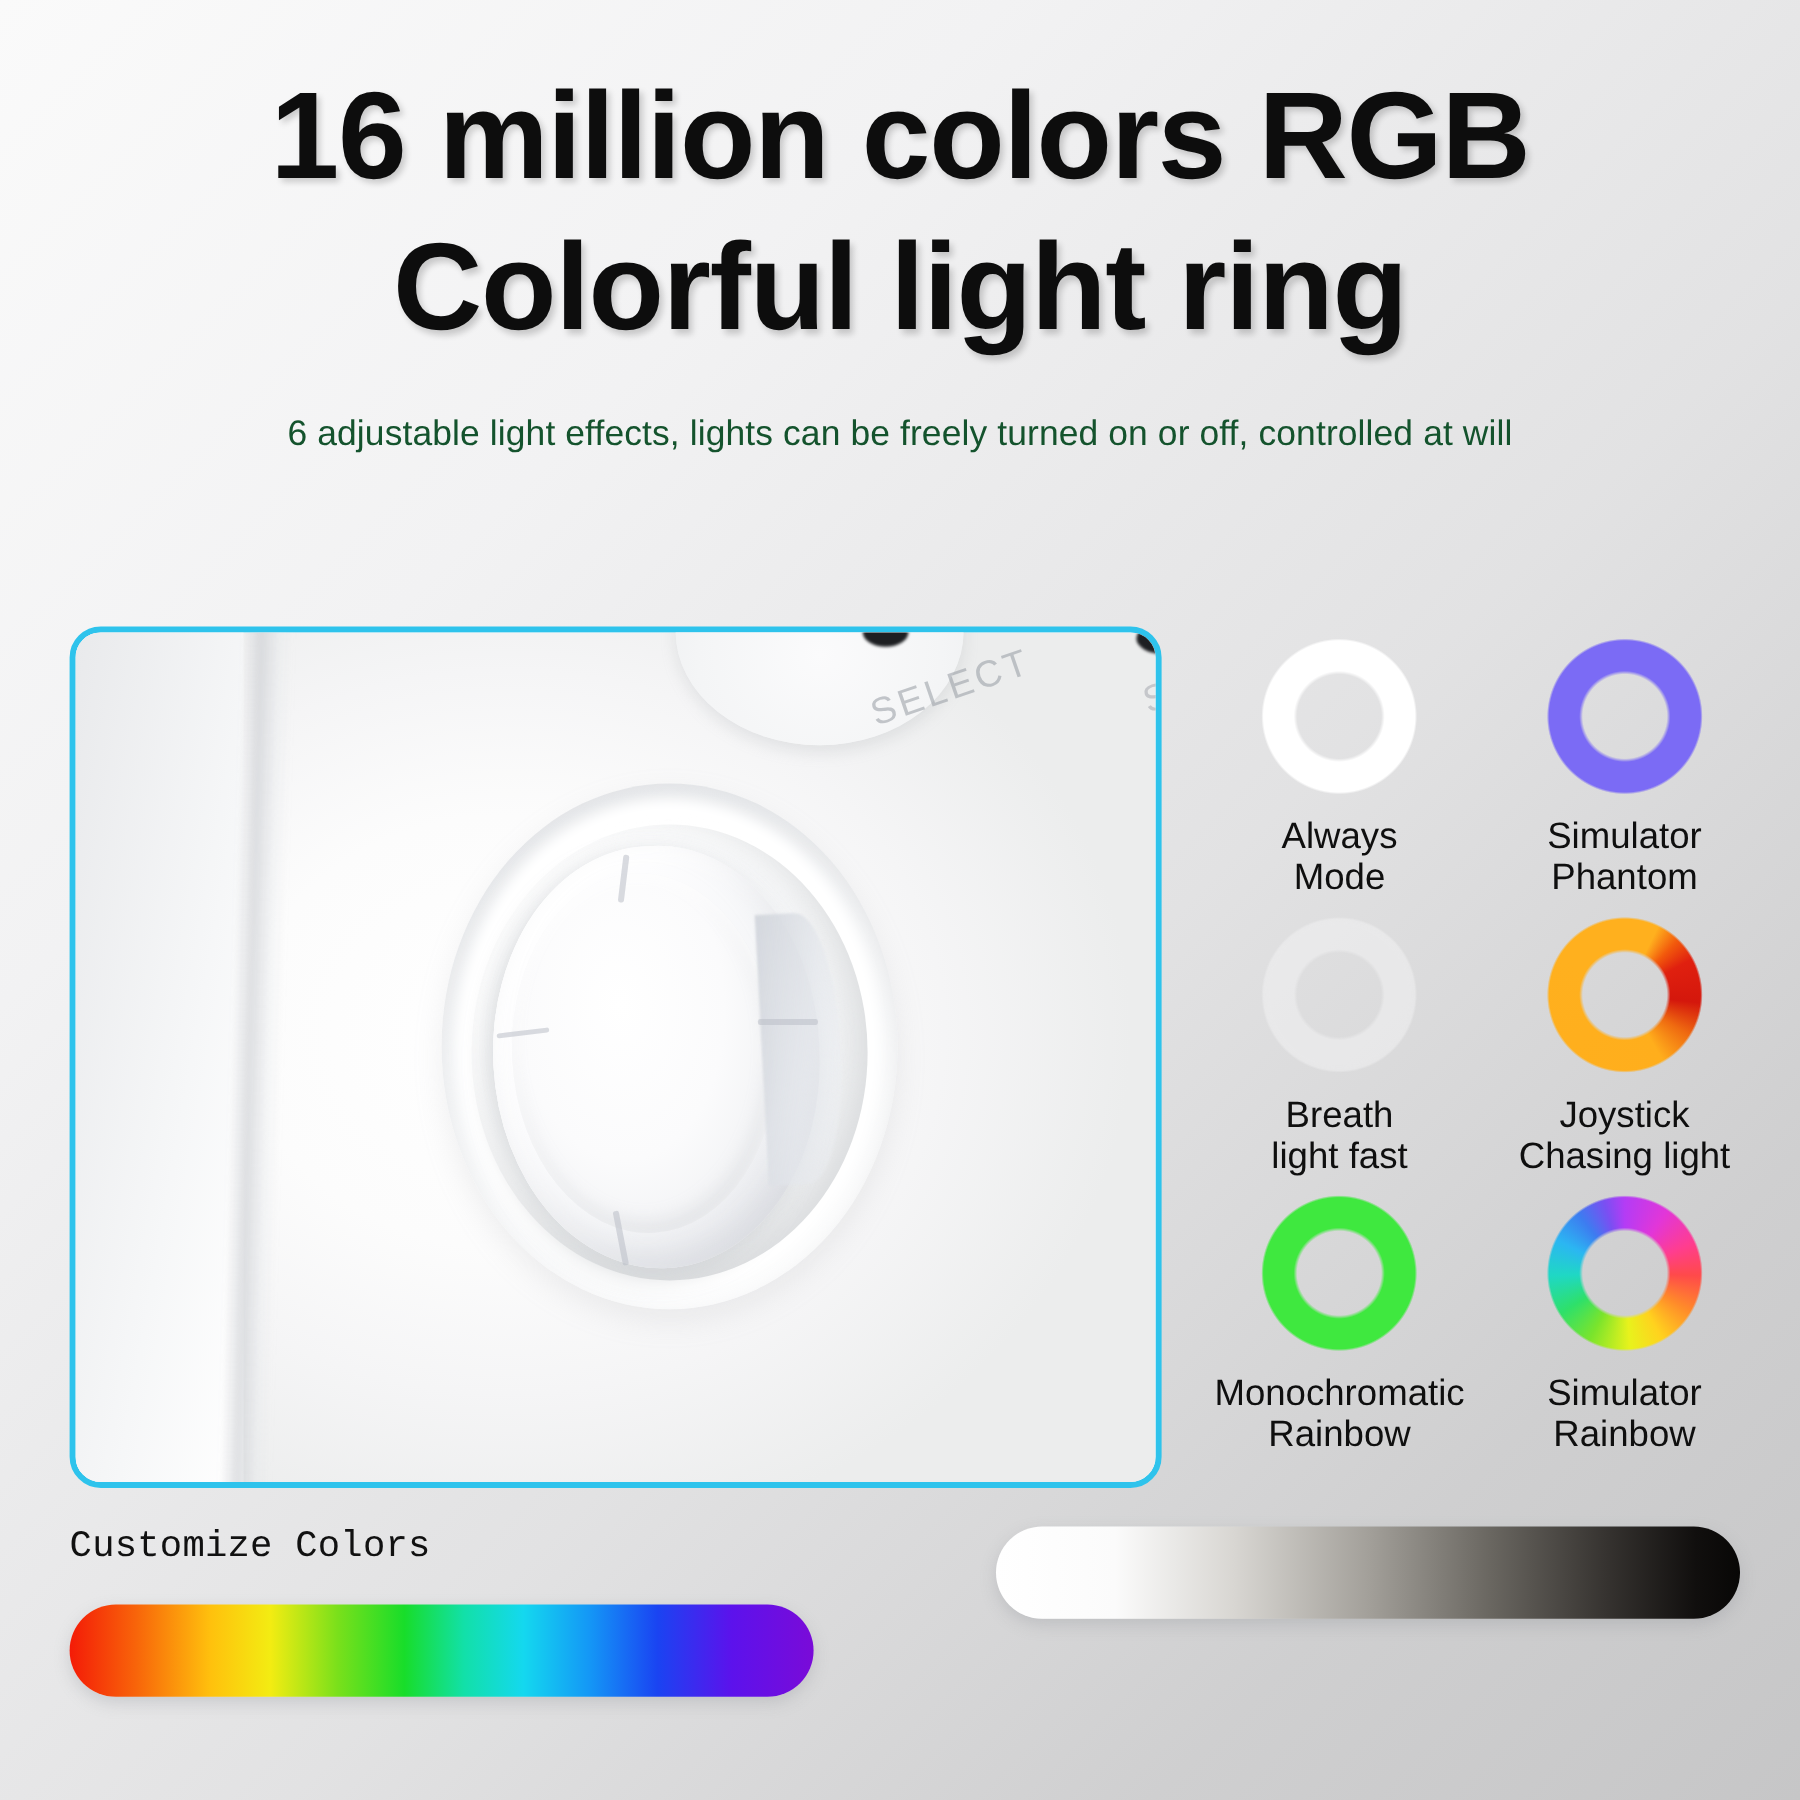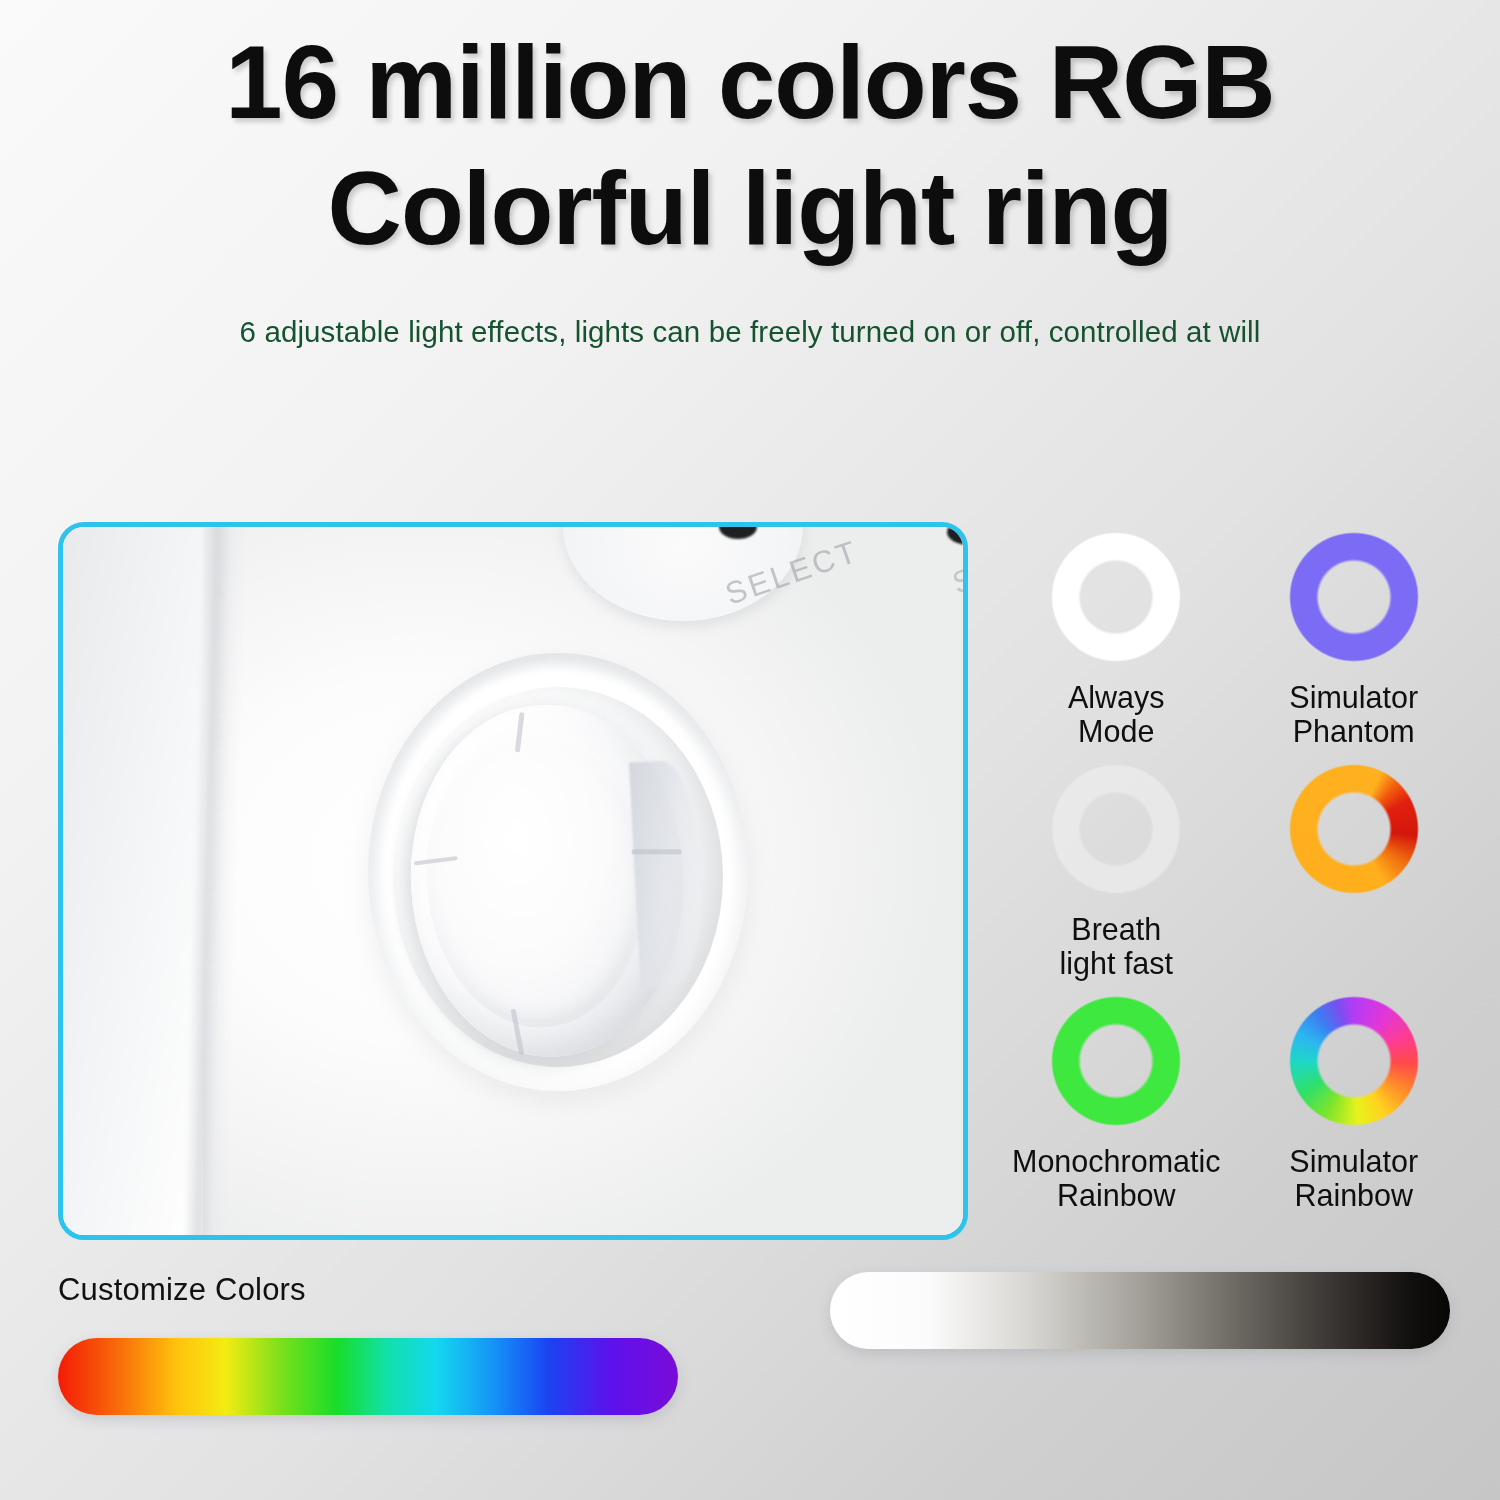--- a/index.html
+++ b/index.html
@@ -11,21 +11,21 @@
     height: 1500px;
     font-family: "Liberation Sans", sans-serif;
     background: linear-gradient(135deg, #fafafa 0%, #f2f2f3 28%, #e2e2e3 58%, #cfcfd0 82%, #c6c6c7 100%);
     overflow: hidden;
     position: relative;
     color: #111;
   }
 
   
   .header {
-    padding-top: 20px;
+    padding-top: 50px;
     text-align: center;
   }
   .headline {
     font-size: 103px;
     font-weight: 700;
     line-height: 1.22;
     letter-spacing: -1px;
     color: #0d0d0d;
     text-shadow: 3px 4px 5px rgba(0,0,0,0.18);
     margin: 0;
@@ -301,21 +301,21 @@
   }
 
   
   .sliders {
     position: absolute;
     top: 1272px;
     left: 0;
     width: 1500px;
     height: 228px;
   }
-  .slider-group { position: absolute; }
+  .slider-group { position: absolute; font-family: Liberation Mono, monospace; }
   .slider-group.colors     { left: 58px;  width: 620px; }
   .slider-group.brightness { left: 830px; width: 620px; }
   .slider-label {
     font-size: 31px;
     font-weight: 400;
     color: #111;
     margin: 0 0 30px 0;
     letter-spacing: 0.2px;
   }
   .slider-track {
@@ -406,20 +406,22 @@
     </div>
 
     <div class="effect-cell">
       <div class="ring donut ring-breath"></div>
       <div class="effect-label">Breath
 light fast</div>
     </div>
 
     <div class="effect-cell">
       <div class="ring donut ring-joystick"></div>
+      <div class="effect-label">Joystick
+Chasing light</div>
     </div>
 
     <div class="effect-cell">
       <div class="ring donut ring-mono"></div>
       <div class="effect-label">Monochromatic
 Rainbow</div>
     </div>
 
     <div class="effect-cell">
       <div class="ring donut ring-multi"></div>

